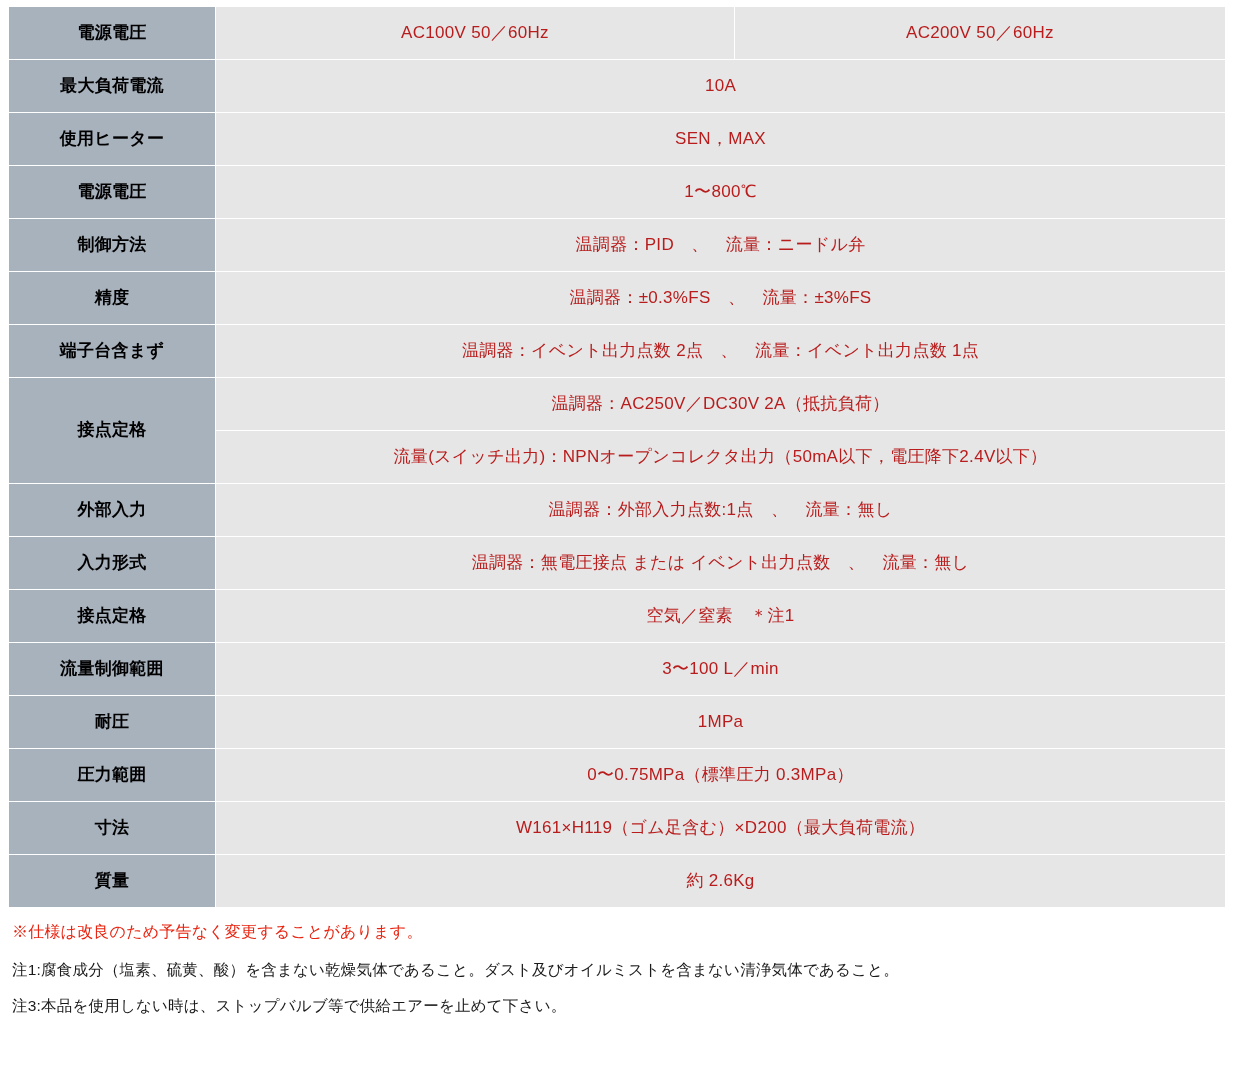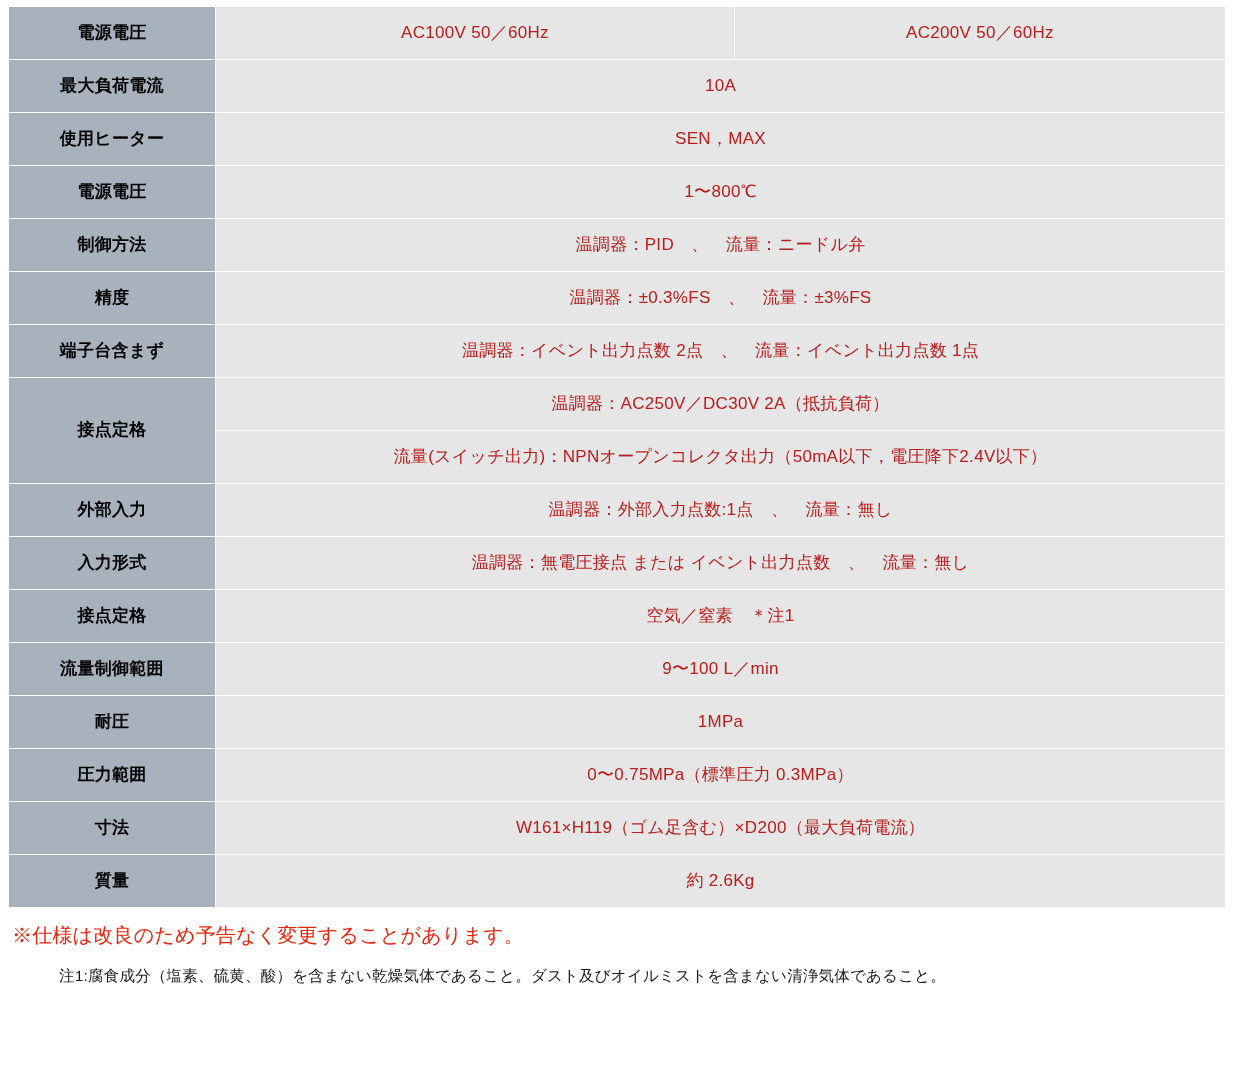--- a/index.html
+++ b/index.html
@@ -46,32 +46,31 @@
   td.val {
     background: #e6e6e6;
     color: #b91c1c;
   }
   .notes {
     margin-top: 12px;
     padding-left: 4px;
   }
   .note-warn {
     color: #e8230f;
-    font-size: 20px;
+    font-size: 16px;
     line-height: 1.5;
     margin-bottom: 14px;
     letter-spacing: 0.2px;
   }
   .note-line {
     color: #1a1a1a;
     font-size: 15.5px;
     line-height: 1.55;
     margin-bottom: 12px;
     letter-spacing: 0.2px;
-    margin-left: 47px;
   }
 </style>
 </head>
 <body>
 
 <div class="page">
 
   <table class="spec">
     <tbody>
 
@@ -129,21 +128,21 @@
         <td class="val" colspan="2">温調器：無電圧接点 または イベント出力点数　、　流量：無し</td>
       </tr>
 
       <tr>
         <td class="hdr" style="height:52px">接点定格</td>
         <td class="val" colspan="2">空気／窒素　＊注1</td>
       </tr>
 
       <tr>
         <td class="hdr" style="height:52px">流量制御範囲</td>
-        <td class="val" colspan="2">9〜100 L／min</td>
+        <td class="val" colspan="2">3〜100 L／min</td>
       </tr>
 
       <tr>
         <td class="hdr" style="height:52px">耐圧</td>
         <td class="val" colspan="2">1MPa</td>
       </tr>
 
       <tr>
         <td class="hdr" style="height:52px">圧力範囲</td>
         <td class="val" colspan="2">0〜0.75MPa（標準圧力 0.3MPa）</td>
@@ -158,15 +157,16 @@
         <td class="hdr" style="height:52px">質量</td>
         <td class="val" colspan="2">約 2.6Kg</td>
       </tr>
 
     </tbody>
   </table>
 
   <div class="notes">
     <div class="note-warn">※仕様は改良のため予告なく変更することがあります。</div>
     <div class="note-line">注1:腐食成分（塩素、硫黄、酸）を含まない乾燥気体であること。ダスト及びオイルミストを含まない清浄気体であること。</div>
+    <div class="note-line">注3:本品を使用しない時は、ストップバルブ等で供給エアーを止めて下さい。</div>
   </div>
 
 </div>
 
 </body></html>

